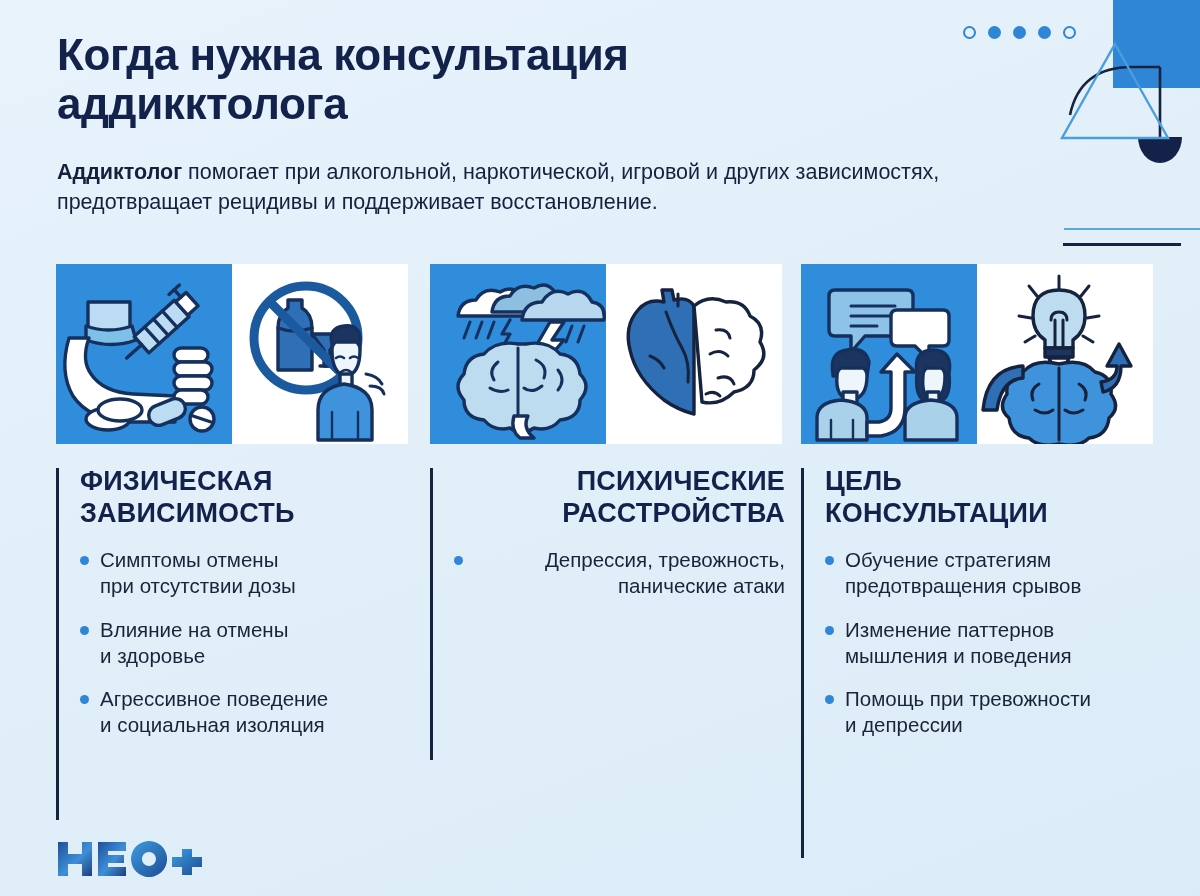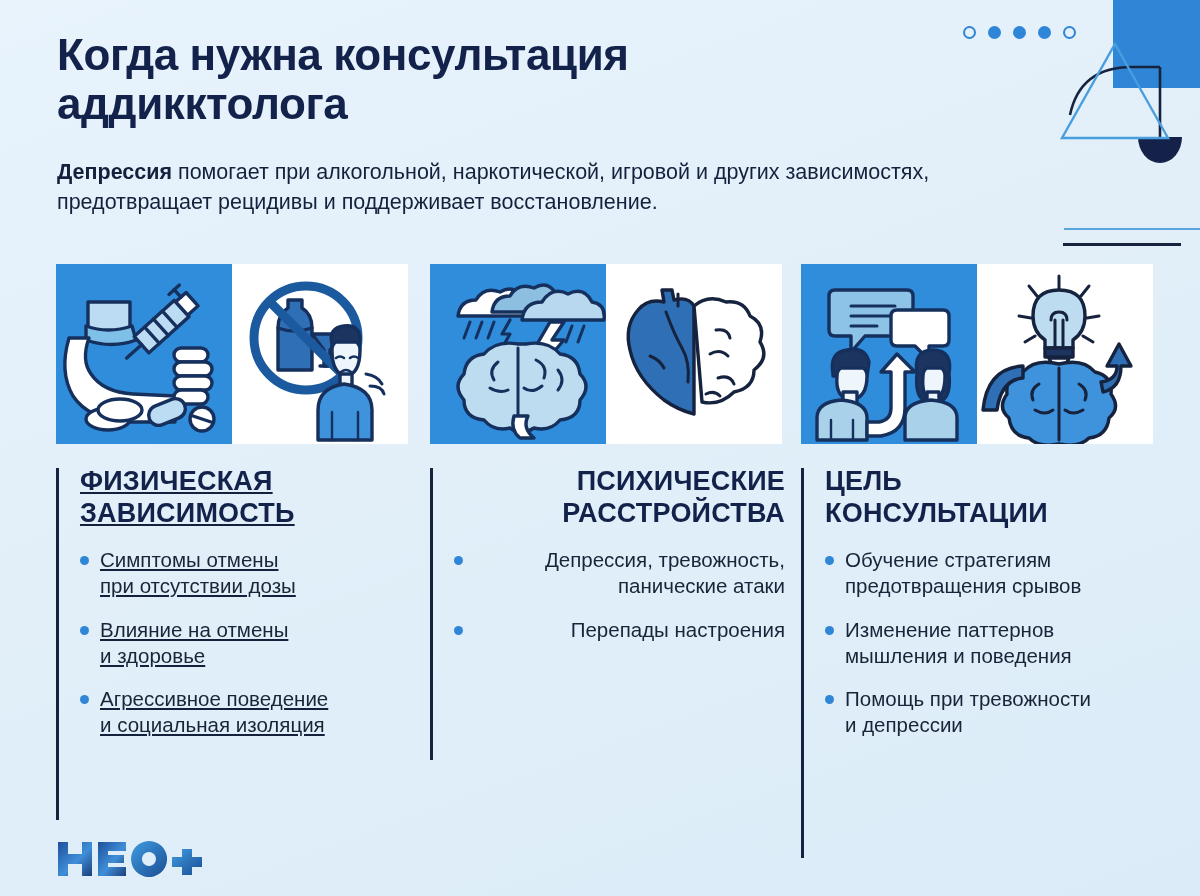--- a/index.html
+++ b/index.html
@@ -112,21 +112,21 @@
   .columns { position: absolute; top: 466px; left: 0; width: 1200px; }
   .column { position: absolute; top: 0; }
   .column .rule {
     position: absolute;
     left: 0; top: 2px;
     width: 3px;
     background: #16233f;
   }
   .col-body { padding-left: 24px; }
 
-  #col-1 { left: 56px; width: 355px; text-decoration: underline; }
+  #col-1 { left: 56px; width: 355px; }
   #col-1 .rule { height: 352px; }
   #col-2 { left: 430px; width: 355px; text-align: right; }
   #col-2 .rule { height: 292px; }
   #col-3 { left: 801px; width: 370px; }
   #col-3 .rule { height: 390px; }
 
   .col-title {
     font-size: 27px;
     font-weight: 700;
     line-height: 1.17;
@@ -185,21 +185,21 @@
 <svg class="deco-triangle" viewBox="0 0 115 110">
   <polygon points="57,8 110,102 4,102" fill="none" stroke="#4a9ede" stroke-width="2.4"></polygon>
 </svg>
 
 <div class="deco-line-light"></div>
 <div class="deco-line-dark"></div>
 
 <div class="header">
   <h1 class="page-title">Когда нужна консультация
 аддикктолога</h1>
-  <p class="subtitle"><b>Депрессия</b><span> помогает при алкогольной, наркотической, игровой и других зависимостях, предотвращает рецидивы и поддерживает восстановление.</span></p>
+  <p class="subtitle"><b>Аддиктолог</b><span> помогает при алкогольной, наркотической, игровой и других зависимостях, предотвращает рецидивы и поддерживает восстановление.</span></p>
 </div>
 
 <div class="tiles">
 
   <div class="tile-group" id="group-1">
     <div class="tile blue">
       <svg viewBox="0 0 176 180">
         <g stroke="#16305e" stroke-width="3.4" stroke-linejoin="round" stroke-linecap="round">
           <rect x="32" y="38" width="42" height="38" fill="#bcdcf3"></rect>
           <path d="M30 62 q22 8 46 0 l4 14 q-24 9 -50 0 Z" fill="#7fc0e8"></path>
@@ -379,21 +379,20 @@
   </div>
 
   <div class="column" id="col-2">
     <div class="rule"></div>
     <div class="col-body">
       <h2 class="col-title">ПСИХИЧЕСКИЕ
 РАССТРОЙСТВА</h2>
       <ul class="bullets">
         <li class="bullet">Депрессия, тревожность,
 панические атаки</li>
-        <li class="bullet">Перепады настроения</li>
       </ul>
     </div>
   </div>
 
   <div class="column" id="col-3">
     <div class="rule"></div>
     <div class="col-body">
       <h2 class="col-title">ЦЕЛЬ
 КОНСУЛЬТАЦИИ</h2>
       <ul class="bullets">

